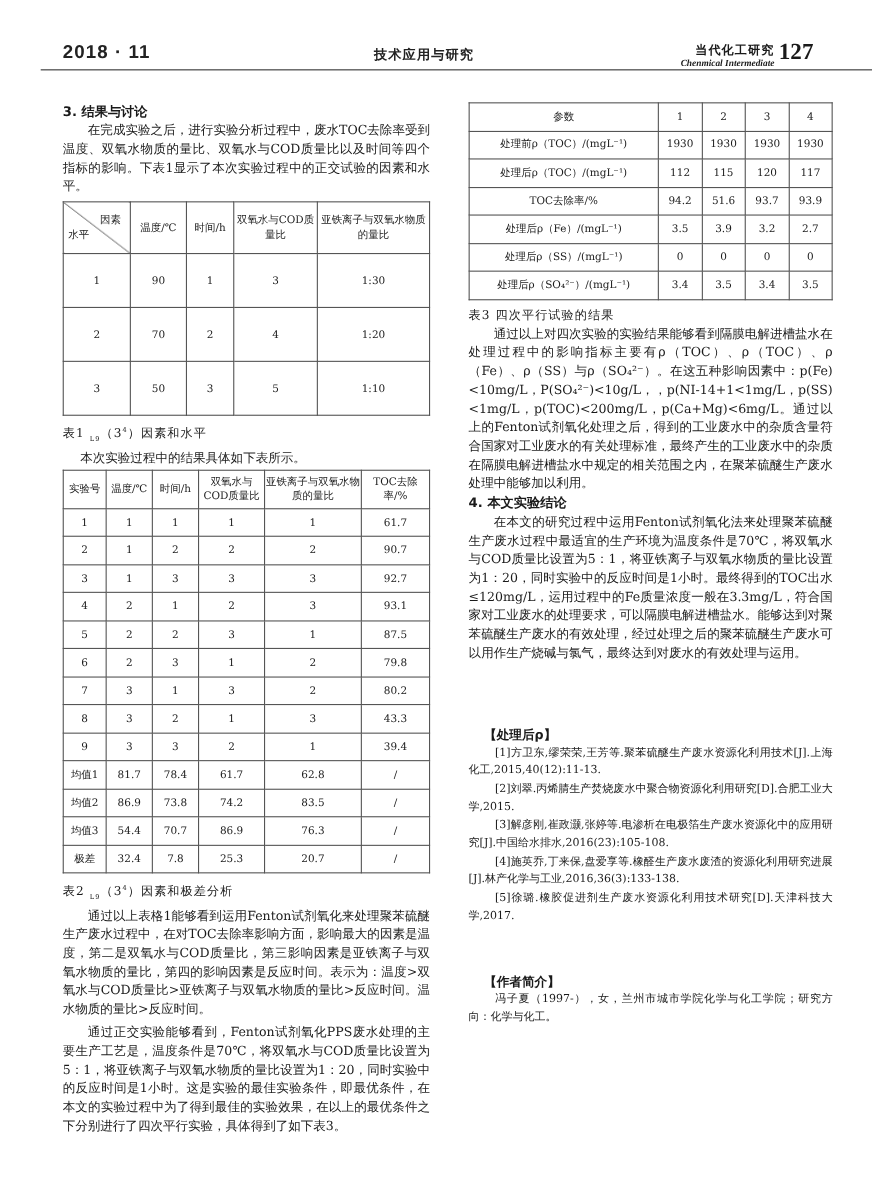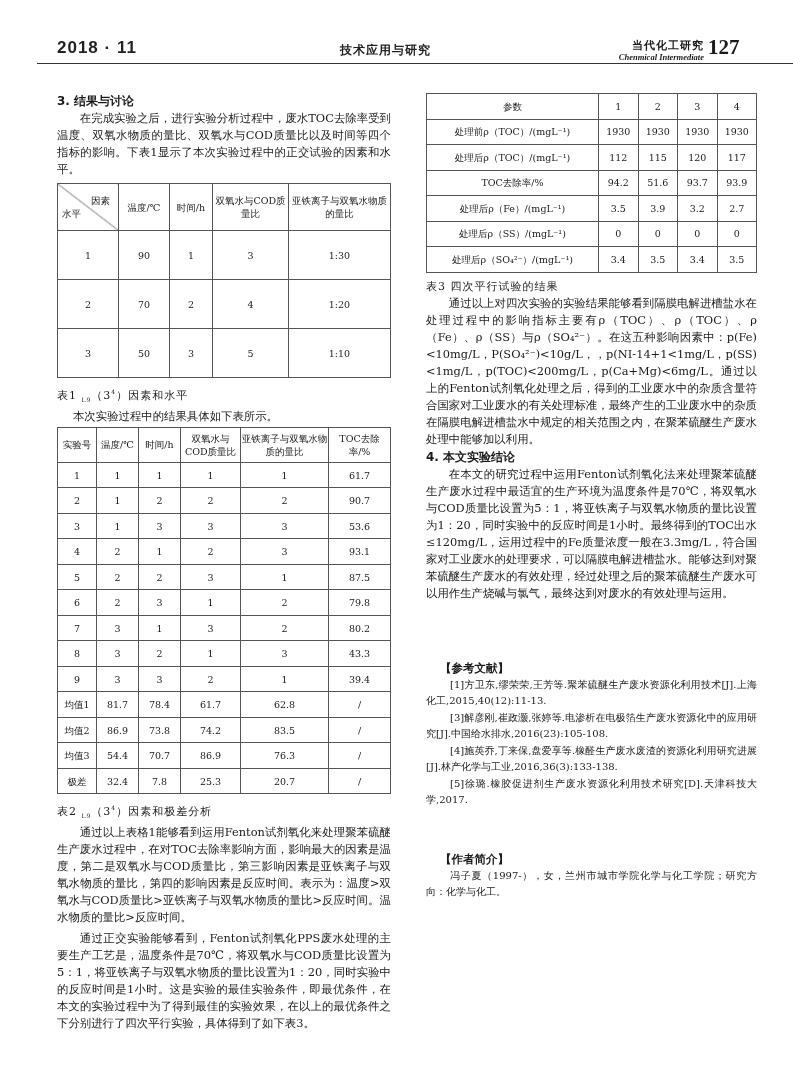--- a/index.html
+++ b/index.html
@@ -125,21 +125,21 @@
           <td>2</td>
           <td>2</td>
           <td>90.7</td>
         </tr>
         <tr>
           <td>3</td>
           <td>1</td>
           <td>3</td>
           <td>3</td>
           <td>3</td>
-          <td>53.6</td>
+          <td>92.7</td>
         </tr>
         <tr>
           <td>4</td>
           <td>2</td>
           <td>1</td>
           <td>2</td>
           <td>3</td>
           <td>93.1</td>
         </tr>
         <tr>
@@ -277,23 +277,24 @@
         </tr>
       </tbody>
   </table>
   <div class="cap" style="margin-top:6px;">表3 四次平行试验的结果</div>
   <p>通过以上对四次实验的实验结果能够看到隔膜电解进槽盐水在处理过程中的影响指标主要有ρ（TOC）、ρ（TOC）、ρ（Fe）、ρ（SS）与ρ（SO₄²⁻）。在这五种影响因素中：p(Fe)&lt;10mg/L，P(SO₄²⁻)&lt;10g/L，，p(NI-14+1&lt;1mg/L，p(SS)&lt;1mg/L，p(TOC)&lt;200mg/L，p(Ca+Mg)&lt;6mg/L。通过以上的Fenton试剂氧化处理之后，得到的工业废水中的杂质含量符合国家对工业废水的有关处理标准，最终产生的工业废水中的杂质在隔膜电解进槽盐水中规定的相关范围之内，在聚苯硫醚生产废水处理中能够加以利用。</p>
 
   <div class="h2" style="margin-top:1px;">4. 本文实验结论</div>
   <p>在本文的研究过程中运用Fenton试剂氧化法来处理聚苯硫醚生产废水过程中最适宜的生产环境为温度条件是70℃，将双氧水与COD质量比设置为5：1，将亚铁离子与双氧水物质的量比设置为1：20，同时实验中的反应时间是1小时。最终得到的TOC出水≤120mg/L，运用过程中的Fe质量浓度一般在3.3mg/L，符合国家对工业废水的处理要求，可以隔膜电解进槽盐水。能够达到对聚苯硫醚生产废水的有效处理，经过处理之后的聚苯硫醚生产废水可以用作生产烧碱与氯气，最终达到对废水的有效处理与运用。</p>
 
   <div style="height:58px;"></div>
-  <div class="refs-h">【参考文献】</div>
+  <div class="refs-h">【处理后ρ】</div>
   <div id="refs">
       <div class="ref">[1]方卫东,缪荣荣,王芳等.聚苯硫醚生产废水资源化利用技术[J].上海化工,2015,40(12):11-13.</div>
+      <div class="ref">[2]刘翠.丙烯腈生产焚烧废水中聚合物资源化利用研究[D].合肥工业大学,2015.</div>
       <div class="ref">[3]解彦刚,崔政灏,张婷等.电渗析在电极箔生产废水资源化中的应用研究[J].中国给水排水,2016(23):105-108.</div>
       <div class="ref">[4]施英乔,丁来保,盘爱享等.橡醛生产废水废渣的资源化利用研究进展[J].林产化学与工业,2016,36(3):133-138.</div>
       <div class="ref">[5]徐璐.橡胶促进剂生产废水资源化利用技术研究[D].天津科技大学,2017.</div>
     </div>
 
   <div style="height:42px;"></div>
   <div class="auth-h">【作者简介】</div>
   <div class="ref">冯子夏（1997-），女，兰州市城市学院化学与化工学院；研究方向：化学与化工。</div>
 </div>
 

